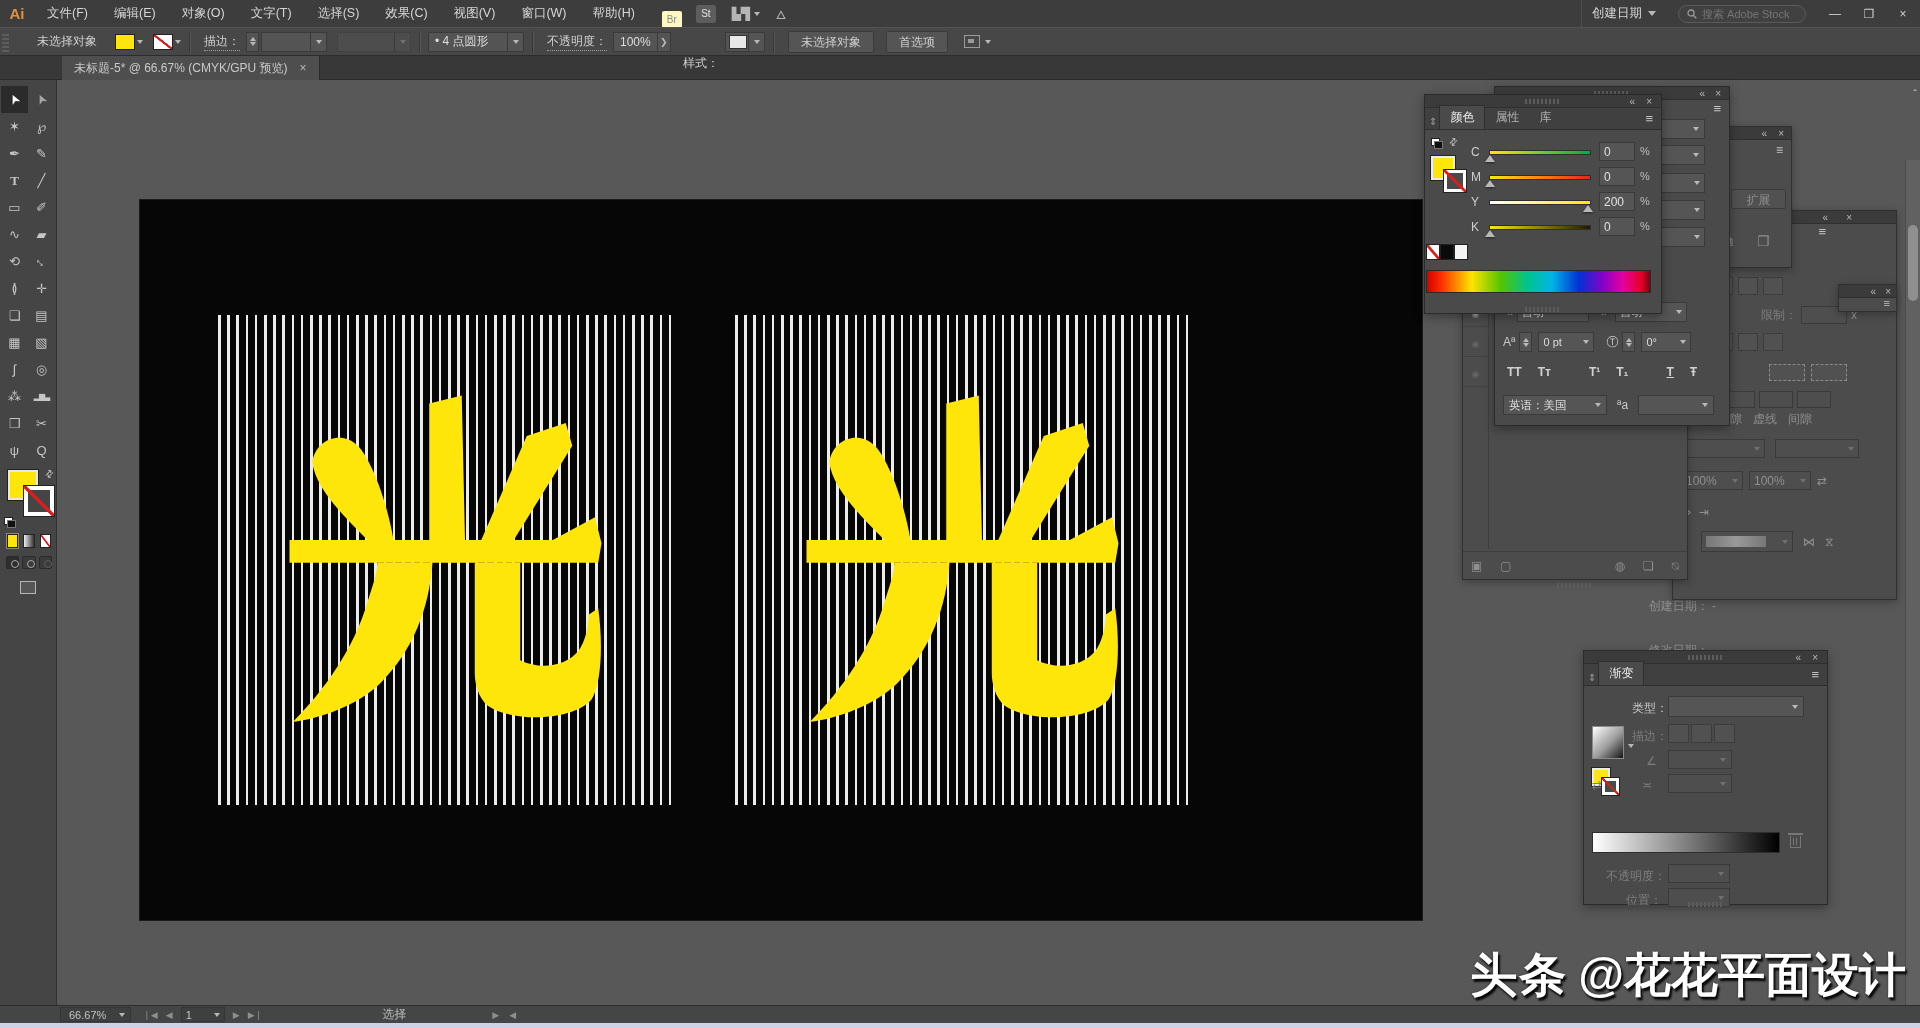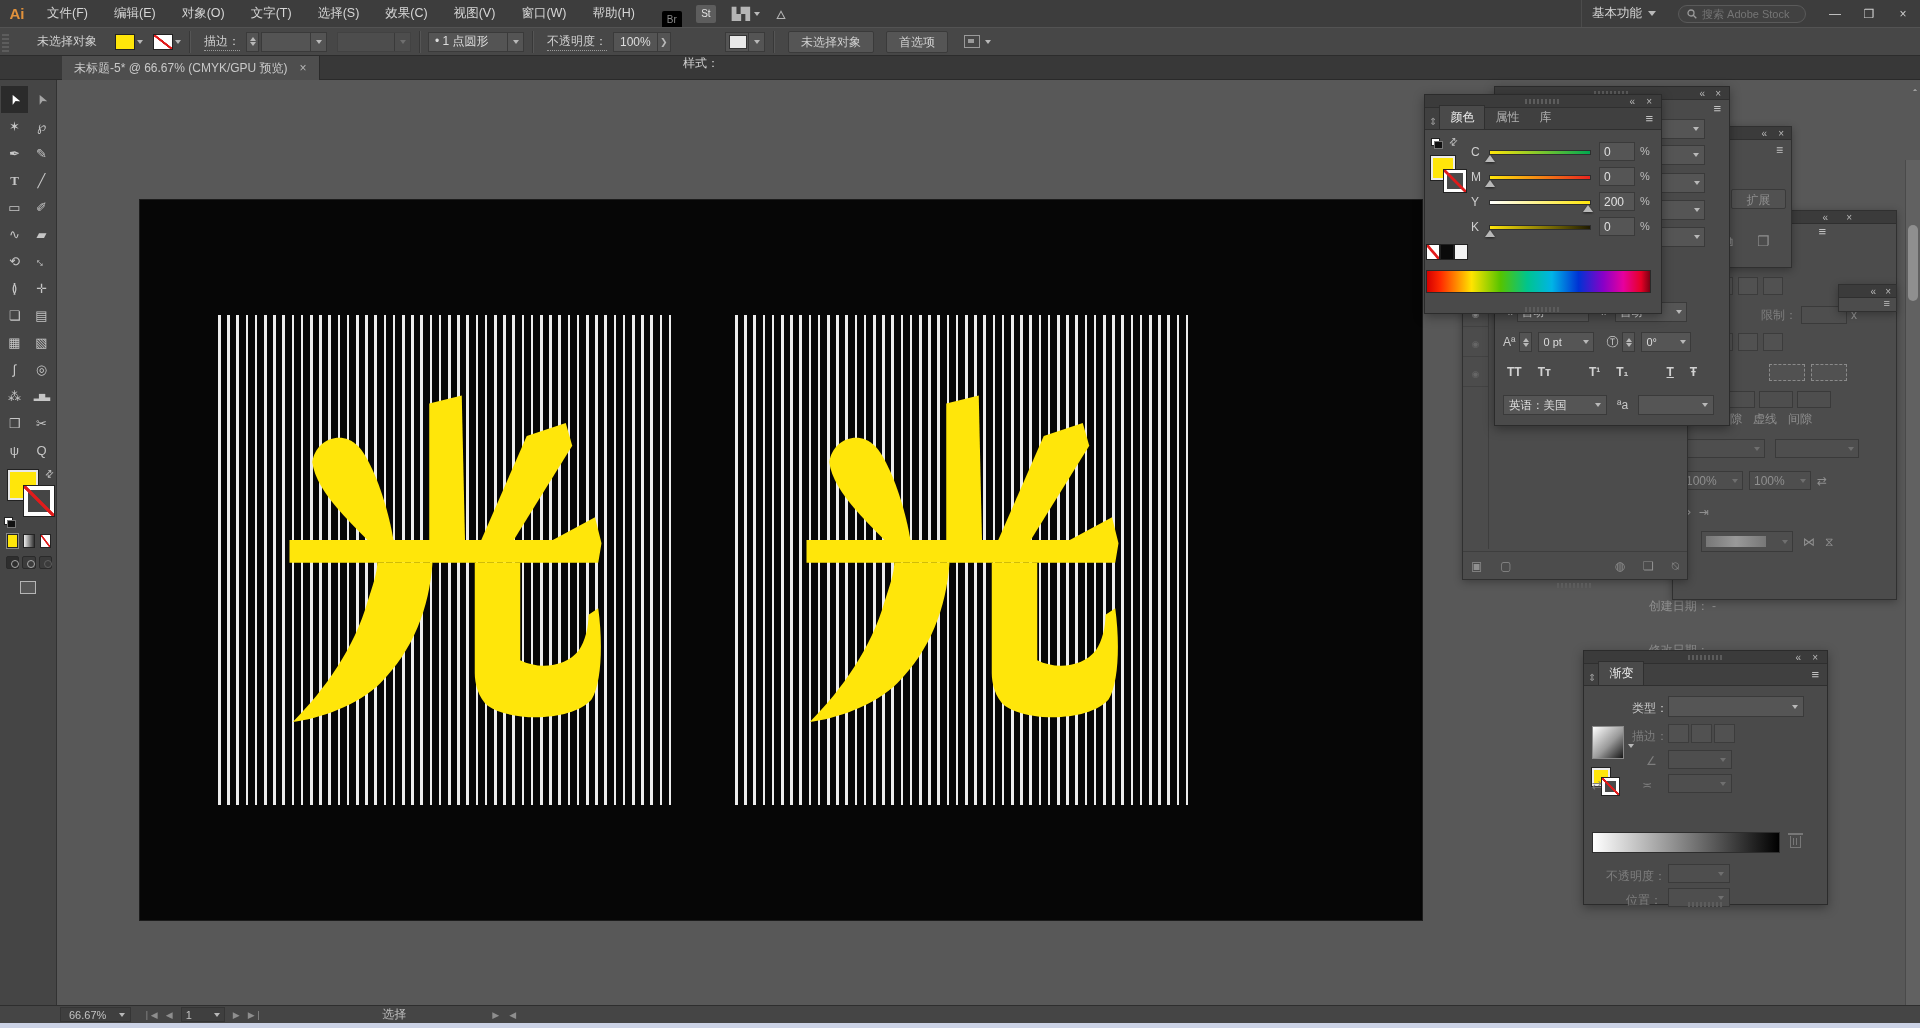--- a/index.html
+++ b/index.html
@@ -8,21 +8,21 @@
   .app { position:absolute; inset:0; width:1920px; height:1028px; }
   .sr { position:absolute; width:1px; height:1px; overflow:hidden; clip:rect(0 0 0 0); }
 
   
   .menubar { position:absolute; left:0; top:0; width:1920px; height:27px; background:#3d3d3d;
     display:flex; align-items:center; color:#d6d6d6; font-size:12.5px; z-index:40; }
   .ai-logo { width:34px; text-align:center; font-weight:bold; font-size:15px; color:#e0913c; }
   .menu-item { padding:0 13px; height:27px; line-height:27px; cursor:default; }
   .mb-badge { width:20px; height:18px; border-radius:2px; text-align:center; line-height:18px;
     font-size:10px; margin-left:14px; }
-  .badge-br { color:#8a8a8a; background:#000000;margin-top:13px; }
+  .badge-br { color:#8a8a8a; background:#fef9c3;margin-top:13px; }
   .badge-st { color:#e2e2e2; background:#5d5d5d; }
   .mb-ico { margin-left:16px; color:#b5b5b5; font-size:12px; }
   .mb-right { margin-left:auto; display:flex; align-items:center; }
   .workspace { display:flex; align-items:center; gap:6px; padding:0 10px; border-left:1px solid #4c4c4c; height:27px; }
   .searchbox { display:flex; align-items:center; gap:5px; width:128px; height:18px; margin:0 12px;
     background:#414141; border:1px solid #5a5a5a; border-radius:9px; padding:0 8px; color:#8f8f8f; font-size:11px; }
   .searchbox input { background:transparent; border:none; outline:none; color:#bdbdbd; font-size:11px; width:90px;
     font-family:"Liberation Sans","DejaVu Sans",sans-serif; }
   .winbtn { width:34px; height:22px; text-align:center; line-height:22px; color:#cfcfcf; font-size:12px; }
   .chev { display:inline-block; width:0; height:0; border-left:4px solid transparent; border-right:4px solid transparent;
@@ -193,21 +193,21 @@
     <div class="menu-item">效果(C)</div>
     <div class="menu-item">视图(V)</div>
     <div class="menu-item">窗口(W)</div>
     <div class="menu-item">帮助(H)</div>
     <div class="mb-badge badge-br">Br</div>
     <div class="mb-badge badge-st">St</div>
     <div class="mb-ico">▙▜ <span class="chev sm"></span></div>
     <div class="mb-ico">🜂</div>
     <div class="mb-right">
       <div class="workspace">
-        <span>基本功能</span>
+        <span>创建日期</span>
         <span class="chev"></span>
       </div>
       <div class="searchbox">
         <svg width="10" height="10" viewBox="0 0 10 10">
             <circle cx="4" cy="4" r="3" fill="none" stroke="#9a9a9a" stroke-width="1.3"></circle>
             <line x1="6.3" y1="6.3" x2="9.3" y2="9.3" stroke="#9a9a9a" stroke-width="1.3"></line>
           </svg>
         <input placeholder="搜索 Adobe Stock" style="">
       </div>
       <div class="winbtn">—</div>
@@ -240,21 +240,21 @@
         </span>
     </div>
     <div class="combo dim" style="width:74px;margin-left:10px;">
       <span class="val" style="flex:1;"></span>
       <span class="cbtn">
           <span class="chev sm dim"></span>
         </span>
     </div>
     <div class="vsep"></div>
     <div class="combo" style="width:96px;">
-      <span class="val"><span>•</span>&nbsp;<span>1 点圆形</span></span>
+      <span class="val"><span>•</span>&nbsp;<span>4 点圆形</span></span>
       <span class="cbtn" style="margin-left:auto;">
           <span class="chev sm"></span>
         </span>
     </div>
     <div class="vsep"></div>
     <div class="cb-label cb-link">不透明度：</div>
     <div class="combo" style="width:58px;">
       <span class="val">100%</span>
       <span class="cbtn" style="margin-left:auto;color:#b9b9b9;font-size:9px;">❯</span>
     </div>
@@ -768,14 +768,17 @@
       <span>▶❘</span>
     </div>
     <div class="sb-status">选择</div>
     <div class="sb-arrows">
       <span>▶</span>
       <span>◀</span>
     </div>
   </div>
   <div class="taskbar-strip"></div>
 
+  <div class="watermark">
+    <span class="wm-badge">头条</span><span class="wm-handle">@花花平面设计</span>
+  </div>
 
 </div>
 
 </body></html>

